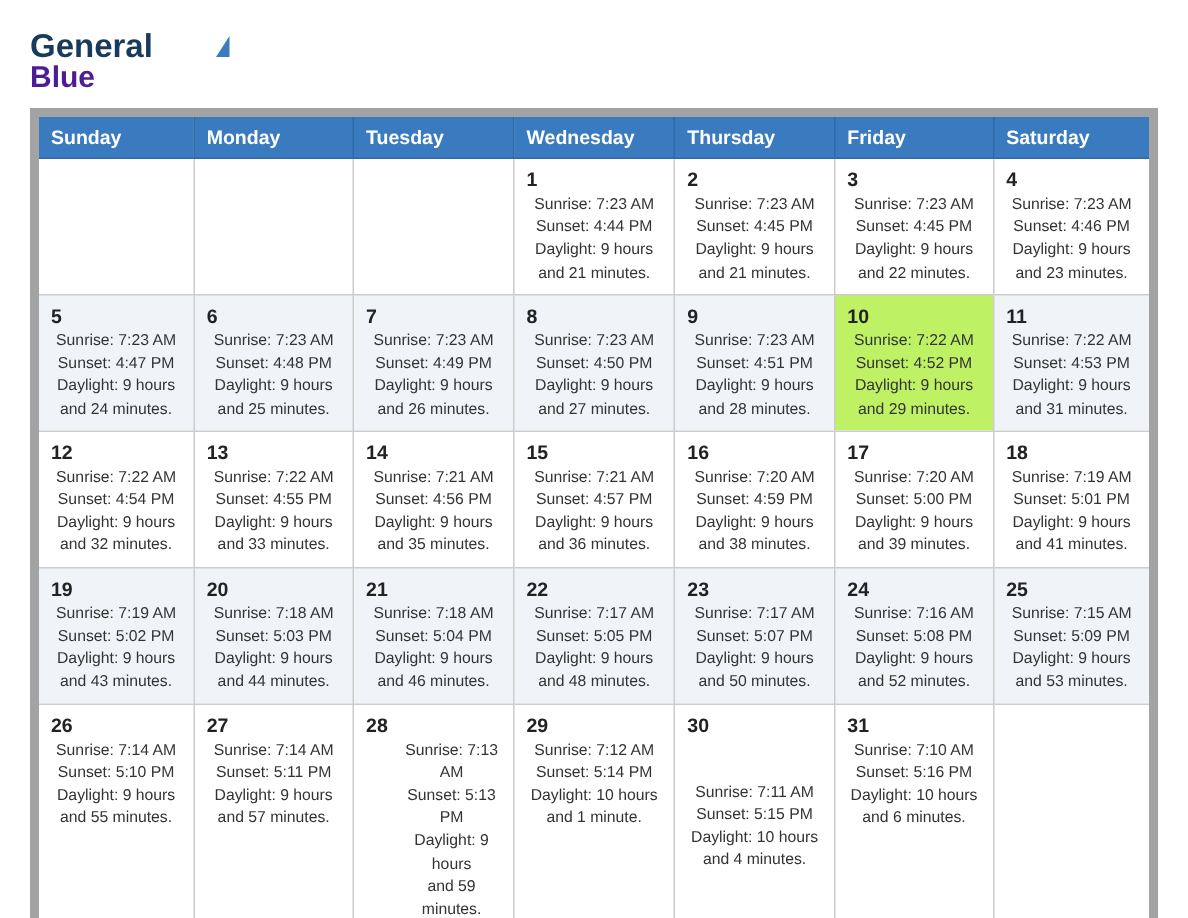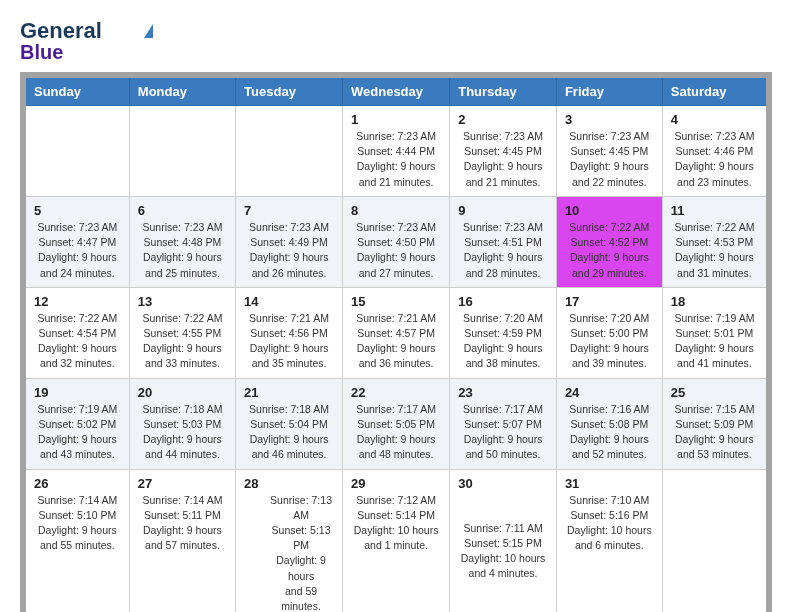--- a/index.html
+++ b/index.html
@@ -185,21 +185,21 @@
 Daylight: 9 hours
 and 27 minutes.</div>
         </td>
         <td style="background: rgb(240, 244, 248);">
           <span class="day-number">9</span>
           <div class="day-info" style="white-space: pre-line;">Sunrise: 7:23 AM
 Sunset: 4:51 PM
 Daylight: 9 hours
 and 28 minutes.</div>
         </td>
-        <td style="background: #d946ef;">
+        <td style="background: #bef264;">
           <span class="day-number">10</span>
           <div class="day-info" style="white-space: pre-line;">Sunrise: 7:22 AM
 Sunset: 4:52 PM
 Daylight: 9 hours
 and 29 minutes.</div>
         </td>
         <td style="background: rgb(240, 244, 248);">
           <span class="day-number">11</span>
           <div class="day-info" style="white-space: pre-line;">Sunrise: 7:22 AM
 Sunset: 4:53 PM

